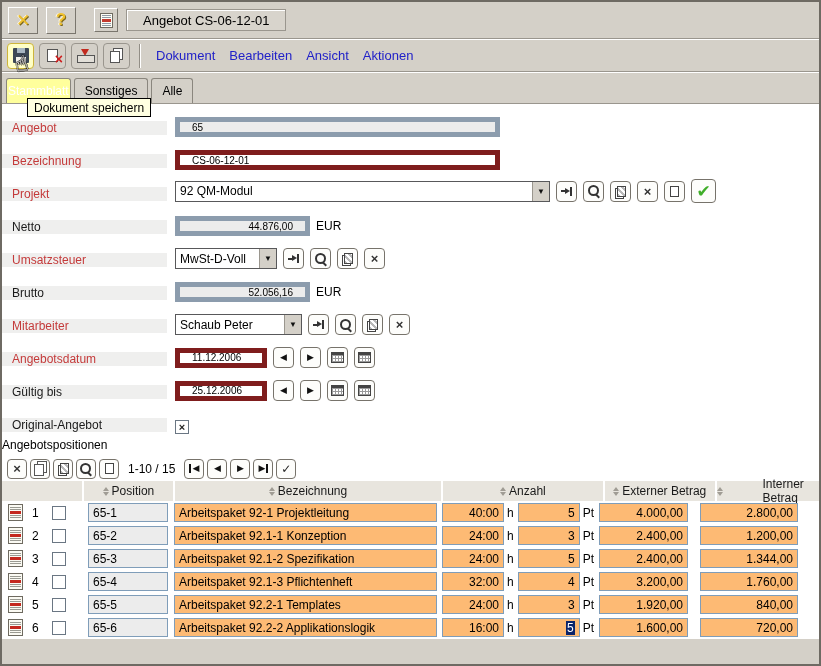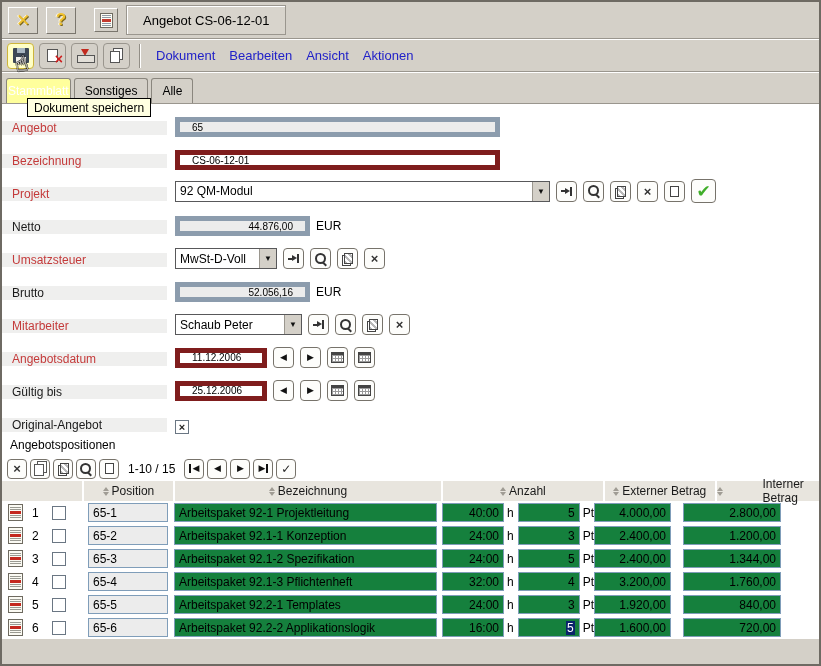--- a/index.html
+++ b/index.html
@@ -13,21 +13,21 @@
   .tb-raised {
     width:30px; height:27px; display:flex; align-items:center; justify-content:center;
     background:#d4d0c8; border:1px solid; border-color:#fff #7a766e #7a766e #fff; cursor:default;
   }
   .gold-glyph { font-size:17px; font-weight:bold; color:#f0c02c; text-shadow:1px 1px 0 #7d681c, -1px 0 0 #fffbe8; }
   .doc-btn { width:24px; height:24px; margin-left:10px; }
   .mini-doc { width:13px; height:15px; background:#fdfdf6; border:1px solid #6e6a60; display:flex; flex-direction:column; justify-content:center; gap:1px; padding:1px; }
   .mini-doc .bar-red { height:3px; background:#c43a2e; }
   .mini-doc .bar-gray { height:3px; background:repeating-linear-gradient(0deg,#8f9aa6 0 1px,transparent 1px 2px); }
   .title-box {
-    height:30px; display:flex; align-items:center; padding:0 16px; font-size:13px; color:#000;
+    height:22px; display:flex; align-items:center; padding:0 16px; font-size:13px; color:#000;
     background:#d8d4cc; border:1px solid #9a968e; box-shadow:inset 1px 1px 0 #fff;
   }
   .div3d { border-top:1px solid #9a968e; border-bottom:1px solid #ffffff; }
   
   .menubar { height:31px; display:flex; align-items:center; padding-left:5px; background:#d4d0c8; }
   .flat-btn {
     width:27px; height:26px; margin-right:5px; display:flex; align-items:center; justify-content:center;
     border:1px solid #9a968e; border-radius:4px; background:transparent;
   }
   .flat-btn.hot { background:#ffffc6; border-color:#cdb53a; }
@@ -87,21 +87,21 @@
   .npage { width:9px; height:11px; border:1px solid #444; background:#fff; }
   .cal { width:13px; height:11px; border:1px solid #444; background-color:#fff;
     background-image:linear-gradient(#444 0 2px, transparent 2px),
       repeating-linear-gradient(90deg,#9a9a9a 0 1px,transparent 1px 3px),
       repeating-linear-gradient(0deg,#9a9a9a 0 1px,transparent 1px 3px); }
   .arrglyph { font-size:9px; color:#111; line-height:1; }
   .cbx { width:14px; height:14px; border:1px solid #6a7683; background:#fff; display:flex; align-items:center; justify-content:center;
     font-size:11px; font-weight:bold; color:#222; }
   
   .positions { background:#fff; }
-  .sec-title { height:22px; display:flex; align-items:center; padding-left:8px; font-size:12px; color:#000; background:#fff; }
+  .sec-title { height:22px; display:flex; align-items:center; padding-left:0; font-size:12px; color:#000; background:#fff; }
   .pos-toolbar { height:25px; display:flex; align-items:center; gap:3px; padding-left:5px; background:#fff; }
   .pos-toolbar .sq-btn { width:20px; height:20px; }
   .pager { font-size:12px; color:#000; margin:0 6px; }
   .navg { font-size:9px; color:#111; line-height:1; }
   .bar-l { border-left:2px solid #111; padding-left:1px; }
   .bar-r { border-right:2px solid #111; padding-right:1px; }
   .chk { font-size:12px; color:#222; font-weight:bold; }
   
   .thead { height:20px; display:flex; align-items:center; padding-left:6px; background:#e8e5de; font-size:12px; color:#1a1a1a; }
   .hspacer { width:74px; align-self:stretch; }
@@ -109,28 +109,28 @@
   .h-pos { width:92px; } .h-bez { width:269px; } .h-anz { width:163px; } .h-ext { width:112px; } .h-int { width:105px;gap:40px; }
   .sort { display:inline-flex; flex-direction:column; gap:1px; }
   .sort i { width:0; height:0; border-left:3px solid transparent; border-right:3px solid transparent; }
   .sort .up { border-bottom:4px solid #a09c94; }
   .sort .dn { border-top:4px solid #a09c94; }
   .trow { height:23px; display:flex; align-items:center; padding-left:6px; background:#fff; }
   .c-icon { width:24px; } .c-num { width:20px; font-size:12px; } .c-cb { width:26px; }
   .row-icon { width:15px; height:17px; background:#fbfaf3; border:1px solid #6e6a60; display:flex; flex-direction:column; justify-content:center; gap:1px; padding:1px; }
   .row-icon .bar-red { height:3px; background:#c4281e; }
   .row-icon .bar-gray { height:3px; background:repeating-linear-gradient(0deg,#9a9a92 0 1px,transparent 1px 2px); }
-  .cell { height:19px; border:1px solid #7f9db9; background:#15803d; font-size:12px; display:flex; align-items:center; padding:0 4px; }
+  .cell { height:19px; border:1px solid #7f9db9; background:#fdba74; font-size:12px; display:flex; align-items:center; padding:0 4px; }
   .cell.ro { background:#ececec; }
   .cell.num { justify-content:flex-end; }
   .pos-cell { width:80px; margin-left:10px; }
   .bez-cell { width:263px; margin-left:6px; }
   .hours-cell { width:62px; margin-left:5px; }
   .pt-cell { width:62px; margin-left:4px; }
-  .ext-cell { width:77px; }
+  .ext-cell { width:89px; margin-left:5px; }
   .int-cell { width:98px; margin-left:12px; }
   .unit { font-size:12px; margin-left:3px; }
   .sel { background:#0a246a; color:#fff; padding:0 1px; }
 </style>
 </head>
 <body>
 
 <div class="window">
 
   <div class="titlebar">

